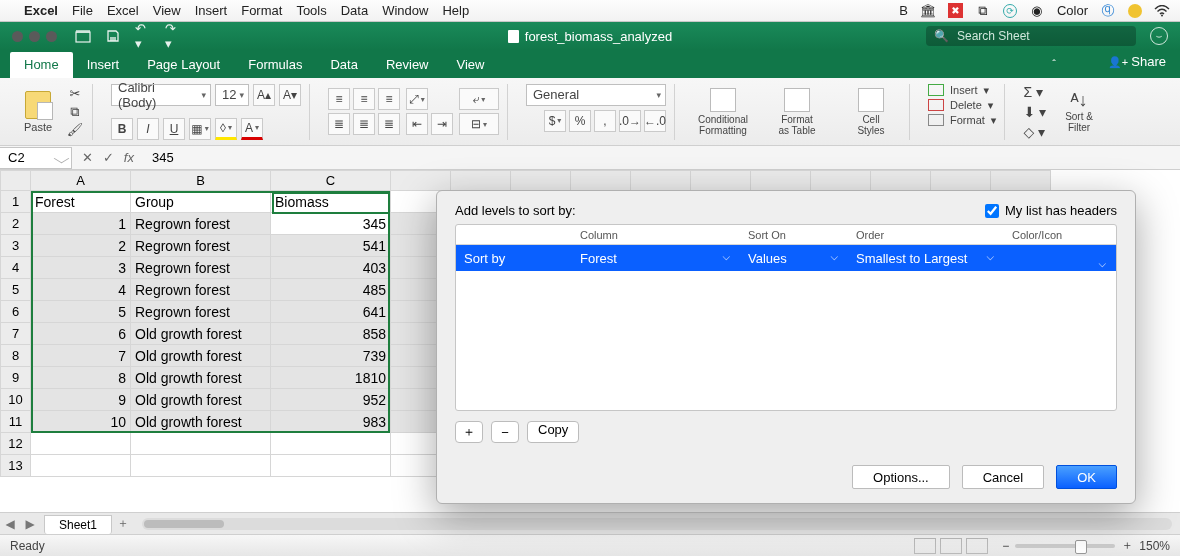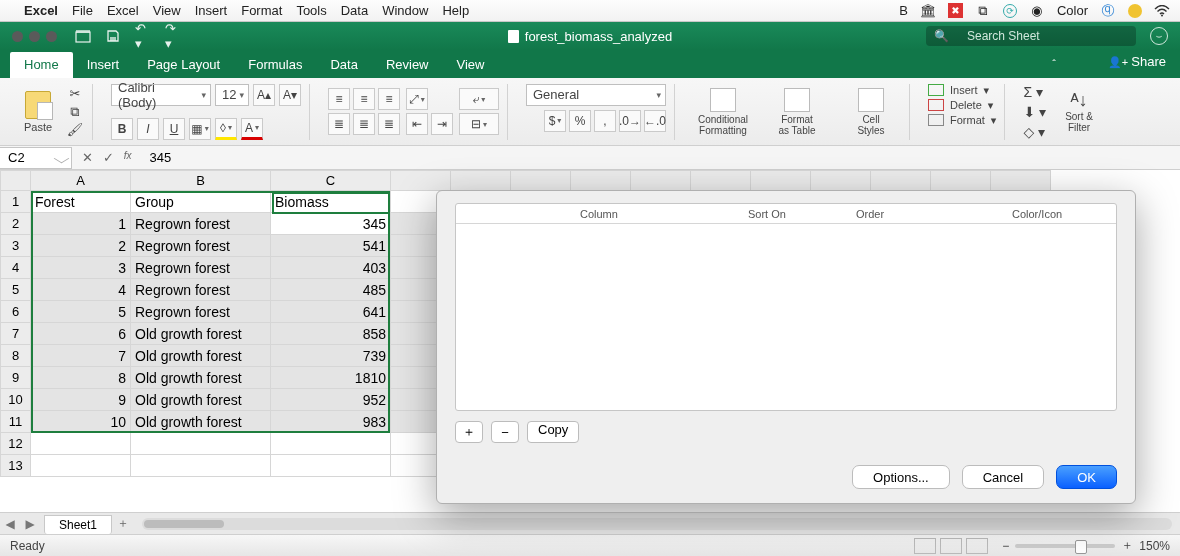--- a/index.html
+++ b/index.html
@@ -65,21 +65,21 @@
 .editing-group { gap:10px; }
 .editing-col { display:flex; flex-direction:column; gap:4px; font-size:14px; }
 .sortfilter { display:flex; flex-direction:column; align-items:center; font-size:10px; width:46px; }
 .sortfilter .sficon { font-size:18px; }
 
 
 .formula-bar { height:24px; background:#f5f5f5; border-bottom:1px solid #cfcfcf; display:flex; align-items:center; }
 .namebox { width:72px; border:1px solid #c5c5c5; border-left:none; height:22px; display:flex; align-items:center; padding-left:8px; background:#fff; font-size:13px; position:relative; }
 .namebox::after { content:""; position:absolute; right:4px; top:5px; width:10px; height:10px; border:1px solid #aaa; border-top:none; border-left:none; transform:scaleY(.6) rotate(45deg); transform-origin:center; }
 .fb-btns { display:flex; gap:10px; padding:0 10px; color:#666; font-size:13px; }
-.fx { font-style:italic; font-size:10px; }
+.fx { font-style:italic; font-size:13px; }
 .formula-input { flex:1; padding-left:8px; font-size:13px; }
 
 
 .sheet-area { position:relative; height: calc(556px - 22px - 28px - 28px - 68px - 24px - 22px - 22px); display:flex; }
 .grid-wrap { position:relative; overflow:hidden; flex:1; background:#fff; }
 table.grid { border-collapse:collapse; font-size:14px; }
 table.grid th, table.grid td { border:1px solid #d6d6d6; }
 table.grid thead th { background:#ececec; font-weight:normal; height:20px; text-align:center; font-size:13px; }
 table.grid tbody th { background:#ececec; font-weight:normal; width:30px; text-align:center; font-size:13px; }
 .corner { width:30px; background:#ececec; }
@@ -112,21 +112,21 @@
 .sort-table .hdr { display:flex; font-size:11px; color:#555; border-bottom:1px solid #d6d6d6; height:20px; align-items:center; }
 .sort-table .hdr div, .sort-table .row div { padding-left:8px; }
 .sort-table .c-sortby { width:116px; } .sort-table .c-col { width:168px; } .sort-table .c-sorton { width:108px; } .sort-table .c-order { width:156px; } .sort-table .c-ci { flex:1; }
 .sort-table .row { display:flex; background:#0a60ff; color:#fff; height:26px; align-items:center; font-size:13px; }
 .sort-table .row .sel { position:relative; }
 .sort-table .row .sel::after { content:"⌵"; position:absolute; right:10px; font-size:10px; opacity:.8; }
 .dialog-actions { display:flex; align-items:center; gap:8px; margin-top:10px; }
 .dialog-actions .rowctl { border:1px solid #bcbcbc; background:#fff; width:28px; height:22px; display:flex; align-items:center; justify-content:center; border-radius:4px; }
 .dialog-actions .copy-btn { border:1px solid #bcbcbc; background:#fff; height:22px; padding:0 10px; border-radius:4px; }
 .dialog-footer { display:flex; justify-content:flex-end; gap:12px; padding: 10px 18px 14px; }
-.dialog-footer button { height:24px; padding:0 20px; border-radius:7px; border:1px solid #bcbcbc; background:#fff; font-size:13px; }
+.dialog-footer button { height:24px; padding:0 20px; border-radius:2px; border:1px solid #bcbcbc; background:#fff; font-size:13px; }
 .dialog-footer button.primary { background:linear-gradient(#4aa0ff,#0a60ff); color:#fff; border-color:#0050dd; }
 
 
 .sheet-tabs { height:22px; background:#e9e9e9; border-top:1px solid #cfcfcf; display:flex; align-items:center; font-size:12px; }
 .sheet-tabs .nav { width:20px; text-align:center; color:#777; }
 .sheet-tabs .tab { background:#fff; border:1px solid #c8c8c8; border-bottom:none; padding:2px 14px; margin-left:4px; border-radius:0 0 3px 3px; transform:translateY(1px); }
 .sheet-tabs .add { width:22px; text-align:center; color:#666; }
 .sheet-tabs .hscroll { flex:1; height:12px; margin:0 8px; background:#dcdcdc; border-radius:6px; position:relative; }
 .sheet-tabs .hscroll::before { content:""; position:absolute; left:2px; top:2px; width:80px; height:8px; background:#bcbcbc; border-radius:4px; }
 
@@ -192,21 +192,21 @@
     <span class="ic">
         <svg width="14" height="14">
           <path d="M2 2h8l2 2v8H2z" fill="none" stroke="#fff" stroke-width="1.3"></path>
           <rect x="4" y="8" width="6" height="4" fill="#fff" opacity=".7"></rect>
         </svg>
       </span>
     <span class="ic">↶ ▾</span>
     <span class="ic">↷ ▾</span>
   </div>
   <div class="title"><span class="doc-icon"></span><span>forest_biomass_analyzed</span></div>
-  <div class="search">🔍 <span style="margin-left:18px">Search Sheet</span></div>
+  <div class="search">🔍 <span style="margin-left:8px">Search Sheet</span></div>
   <div class="smile">⌣</div>
 </div>
 
 <div class="ribbon-tabs">
   <div class="tab active">Home</div>
   <div class="tab">Insert</div>
   <div class="tab">Page Layout</div>
   <div class="tab">Formulas</div>
   <div class="tab">Data</div>
   <div class="tab">Review</div>
@@ -576,28 +576,42 @@
           </tr>
         </tbody>
     </table>
     <div class="sel-outline"></div>
     <div class="active-outline"></div>
   </div>
 </div>
 
 <div class="dialog-overlay">
   <div class="dialog-body">
+    <div class="toprow">
+      <span>Add levels to sort by:</span>
+      <label>
+        <input type="checkbox" checked="" style="">
+        <span>My list has headers</span>
+      </label>
+    </div>
     <div class="sort-table">
       <div class="hdr">
         <div class="c-sortby"></div>
         <div class="c-col">Column</div>
         <div class="c-sorton">Sort On</div>
         <div class="c-order">Order</div>
         <div class="c-ci">Color/Icon</div>
       </div>
+      <div class="row">
+        <div class="c-sortby">Sort by</div>
+        <div class="c-col sel">Forest</div>
+        <div class="c-sorton sel">Values</div>
+        <div class="c-order sel">Smallest to Largest</div>
+        <div class="c-ci sel"></div>
+      </div>
     </div>
     <div class="dialog-actions">
       <div class="rowctl">＋</div>
       <div class="rowctl">−</div>
       <div class="copy-btn">Copy</div>
     </div>
   </div>
   <div class="dialog-footer">
     <button>Options...</button>
     <button>Cancel</button>

